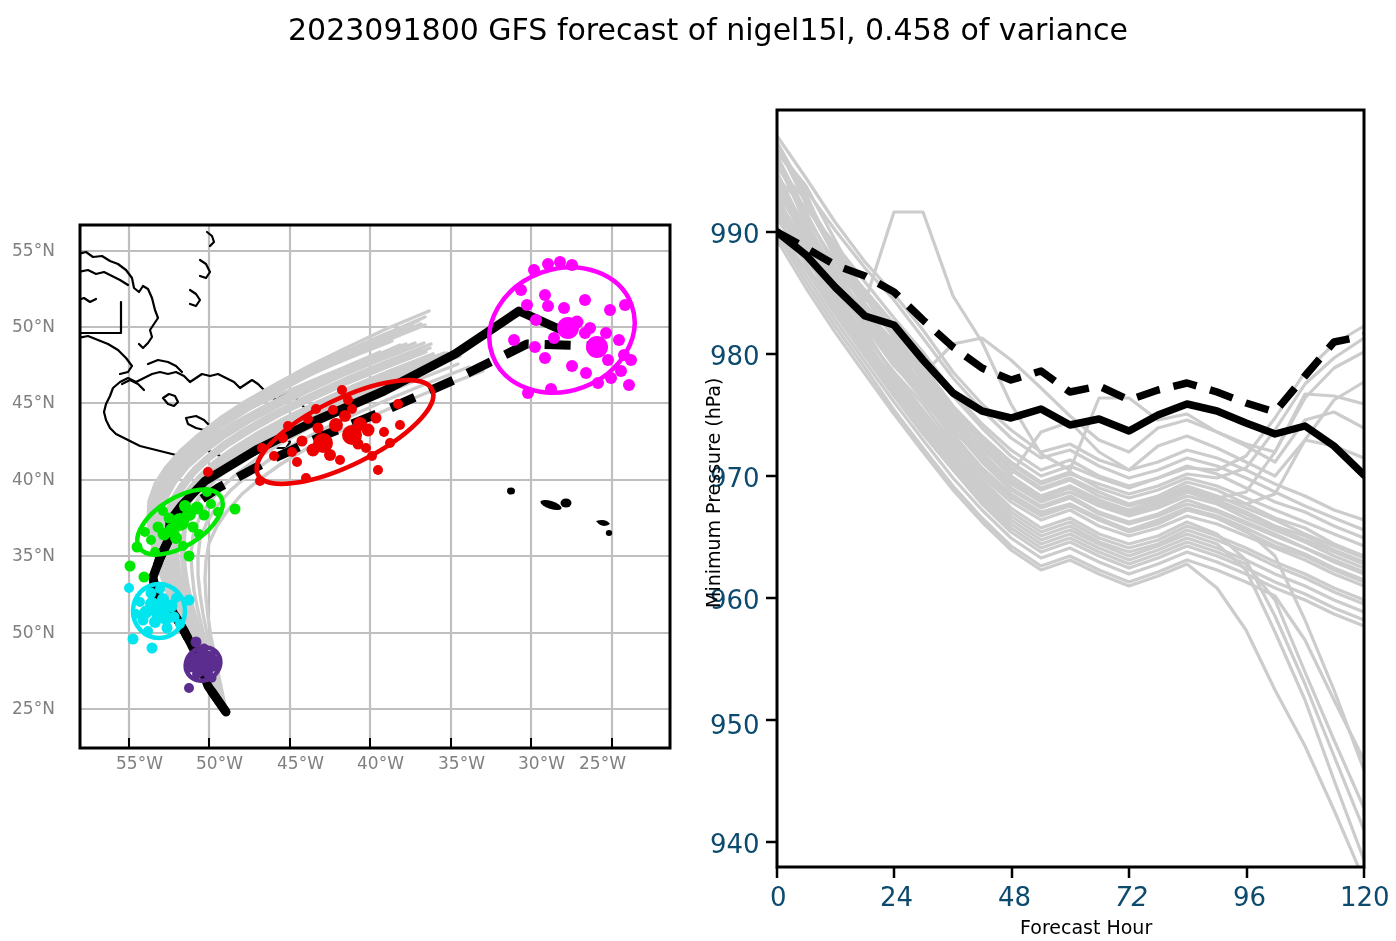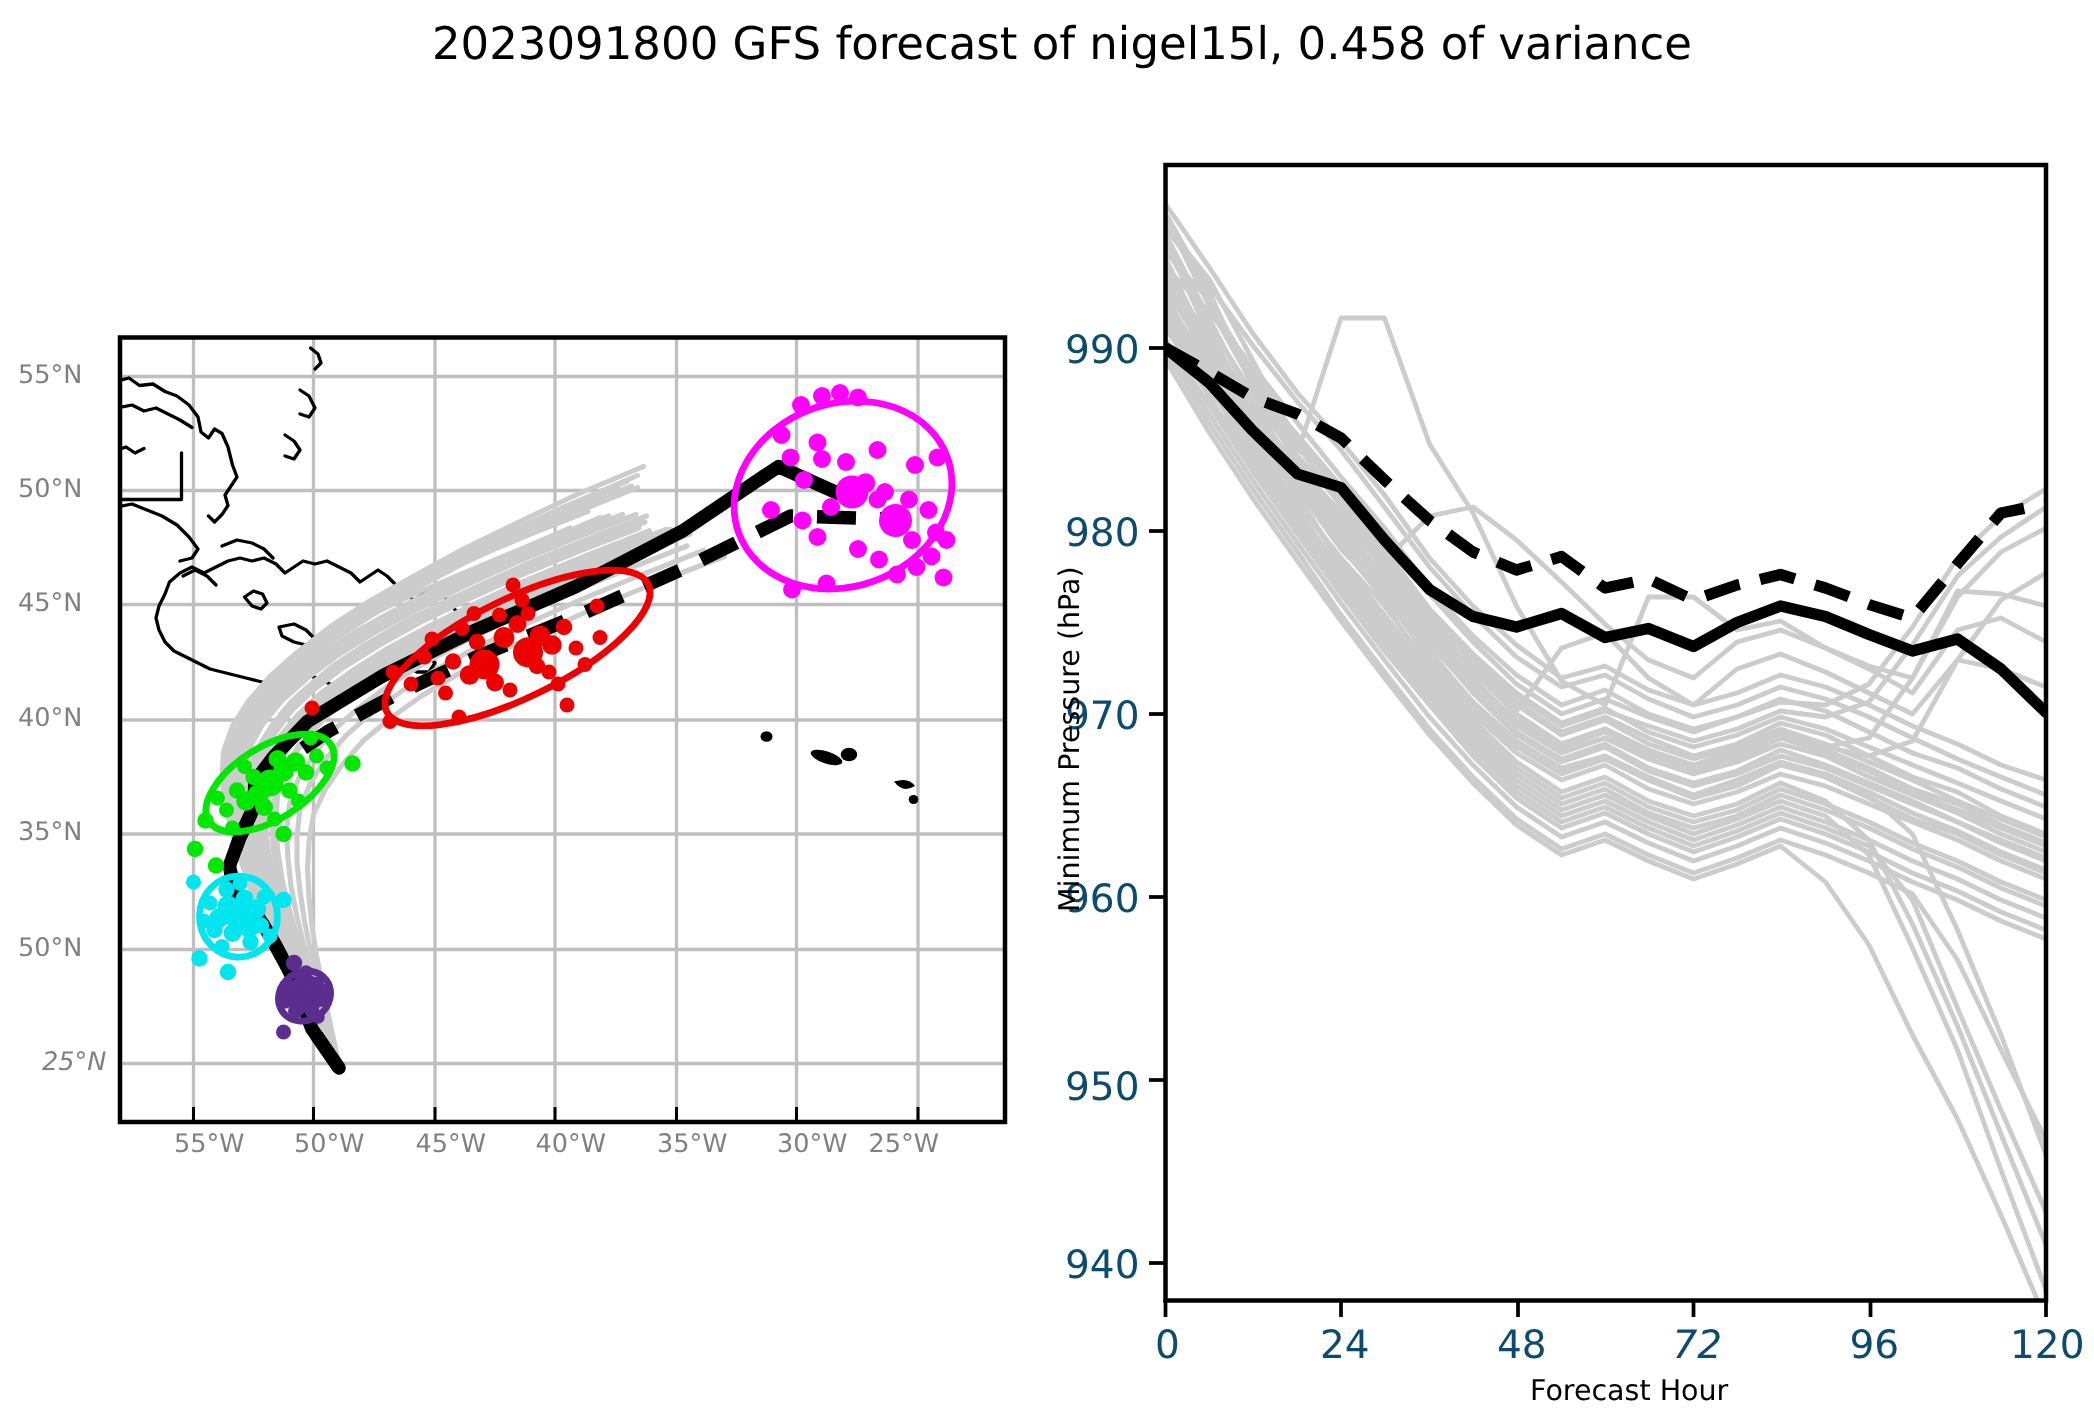--- a/index.html
+++ b/index.html
@@ -348,21 +348,21 @@
         <line x1="612" y1="748" x2="612" y2="738"></line>
       </g>
     </svg>
 
     <div class="tick-label" style="left:12px; top:240px;">55°N</div>
     <div class="tick-label" style="left:12px; top:316px;">50°N</div>
     <div class="tick-label" style="left:12px; top:392px;">45°N</div>
     <div class="tick-label" style="left:12px; top:469px;">40°N</div>
     <div class="tick-label" style="left:12px; top:545px;">35°N</div>
     <div class="tick-label" style="left:12px; top:622px;">50°N</div>
-    <div class="tick-label" style="left:28px; top:698px;font-style:italic;">25°N</div>
+    <div class="tick-label" style="left:12px; top:698px;">25°N</div>
 
     <div class="tick-label" style="left:116px; top:753px;">55°W</div>
     <div class="tick-label" style="left:196px; top:753px;">50°W</div>
     <div class="tick-label" style="left:277px; top:753px;">45°W</div>
     <div class="tick-label" style="left:357px; top:753px;">40°W</div>
     <div class="tick-label" style="left:438px; top:753px;">35°W</div>
     <div class="tick-label" style="left:518px; top:753px;">30°W</div>
     <div class="tick-label" style="left:579px; top:753px;">25°W</div>
   </div>
 

